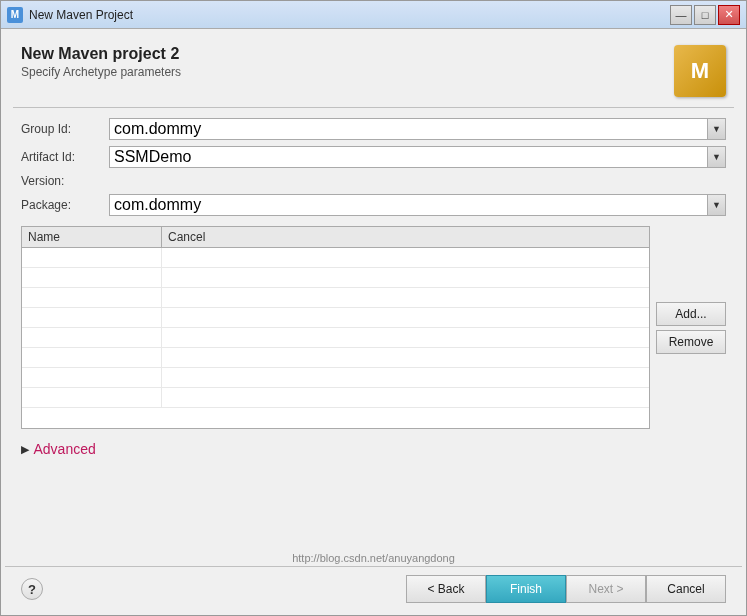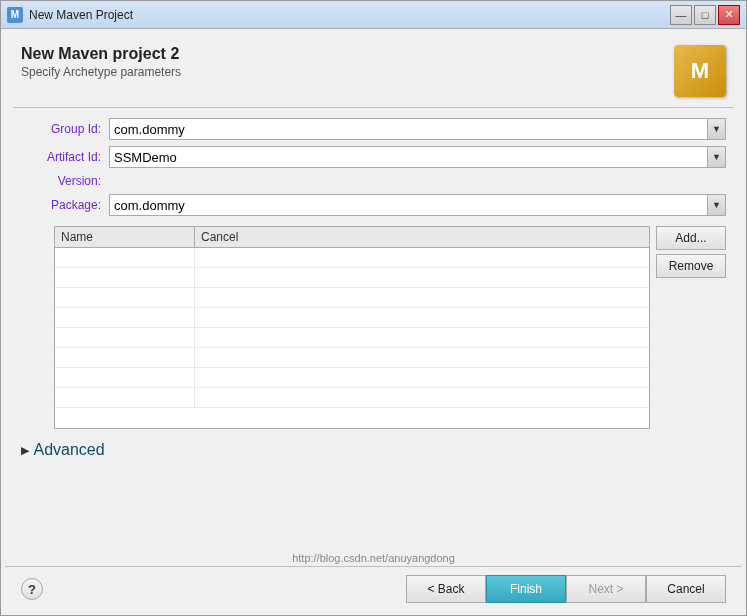--- a/index.html
+++ b/index.html
@@ -122,39 +122,39 @@
       flex-direction: column;
       gap: 6px;
     }
     .form-row {
       display: flex;
       align-items: center;
       gap: 8px;
     }
     .form-label {
       width: 80px;
-      text-align: right;
-      font-size: 12px;
-      color: #6d28d9;
+      text-align: left;
+      font-size: 12px;
+      color: #404040;
       flex-shrink: 0;
     }
     .form-input-combo {
       flex: 1;
       display: flex;
       align-items: center;
       border: 1px solid #aaa;
       background: white;
       height: 22px;
     }
     .form-input-combo input {
       flex: 1;
       border: none;
       outline: none;
       padding: 2px 4px;
-      font-size: 13px;
+      font-size: 16px;
       background: white;
       height: 100%;
     }
     .combo-arrow {
       width: 18px;
       height: 100%;
       background: linear-gradient(to bottom, #e8e8e8, #d0d0d0);
       border-left: 1px solid #aaa;
       display: flex;
       align-items: center;
@@ -193,22 +193,21 @@
       padding: 0 16px 6px 16px;
     }
     .properties-label {
       font-size: 12px;
       color: #333;
       margin-bottom: 4px;
     }
     .properties-container {
       display: flex;
       gap: 6px;
-      align-items: flex-start;
-      margin-left: 33px;
+      align-items: center;
     }
     .properties-table-wrap {
       flex: 1;
       border: 1px solid #aaa;
       background: white;
     }
     .table-header {
       display: flex;
       background: #e8e8e8;
       border-bottom: 1px solid #aaa;
@@ -270,22 +269,22 @@
       display: flex;
       align-items: center;
       gap: 4px;
       cursor: pointer;
     }
     .advanced-arrow {
       color: #333;
       font-size: 11px;
     }
     .advanced-label {
-      font-size: 16px;
-      color: #0c4a6e;
+      font-size: 14px;
+      color: #be185d;
     }
 
     .spacer { flex: 1; }
 
     .watermark {
       text-align: center;
       font-size: 11px;
       color: #888;
       padding: 2px;
     }

